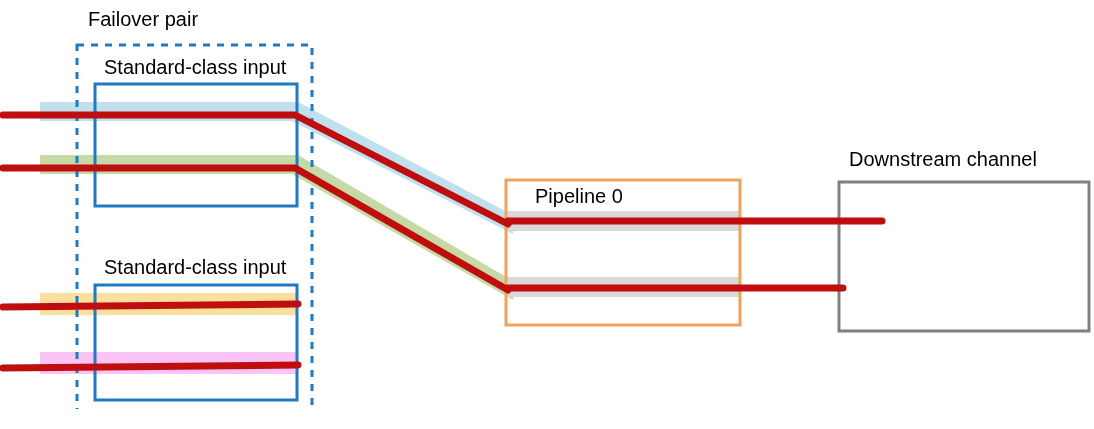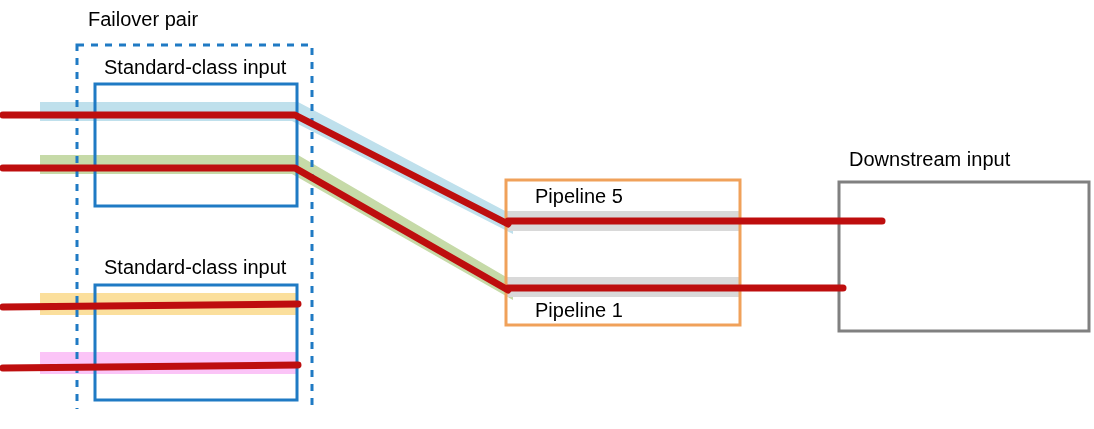--- a/index.html
+++ b/index.html
@@ -83,19 +83,18 @@
 
   </svg>
 
   <div class="lbl" style="left:88px; top:8px;">Failover pair</div>
 
   <div class="lbl" style="left:104px; top:56px;">Standard-class input</div>
 
   <div class="lbl" style="left:104px; top:256px;">Standard-class input</div>
 
 
-  <div class="lbl" style="left:535px; top:185px;">Pipeline 5</div>
+  <div class="lbl" style="left:535px; top:185px;">Pipeline 0</div>
 
-  <div class="lbl" style="left:535px; top:299px;">Pipeline 1</div>
 
-  <div class="lbl" style="left:849px; top:148px;">Downstream input</div>
+  <div class="lbl" style="left:849px; top:148px;">Downstream channel</div>
 
 </div>
 
 </body></html>

